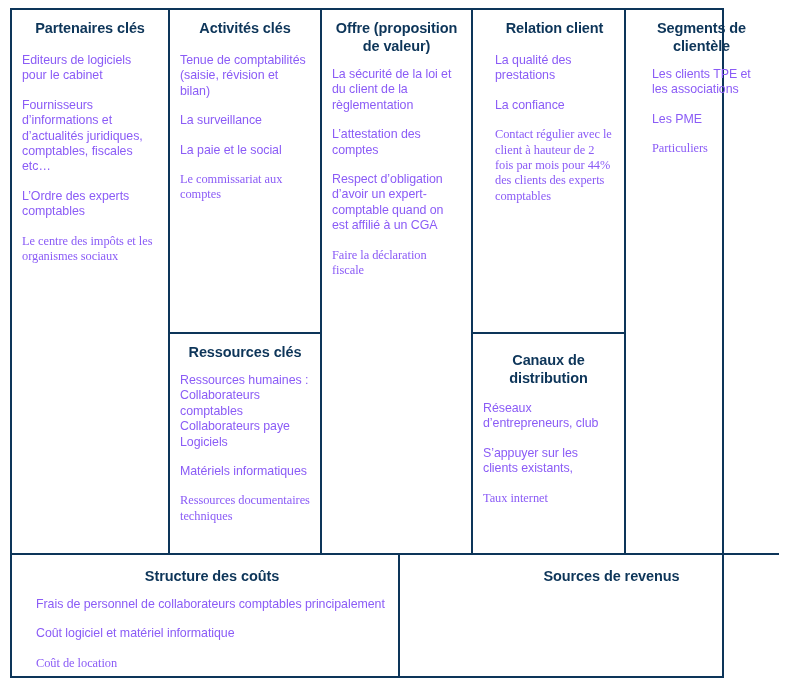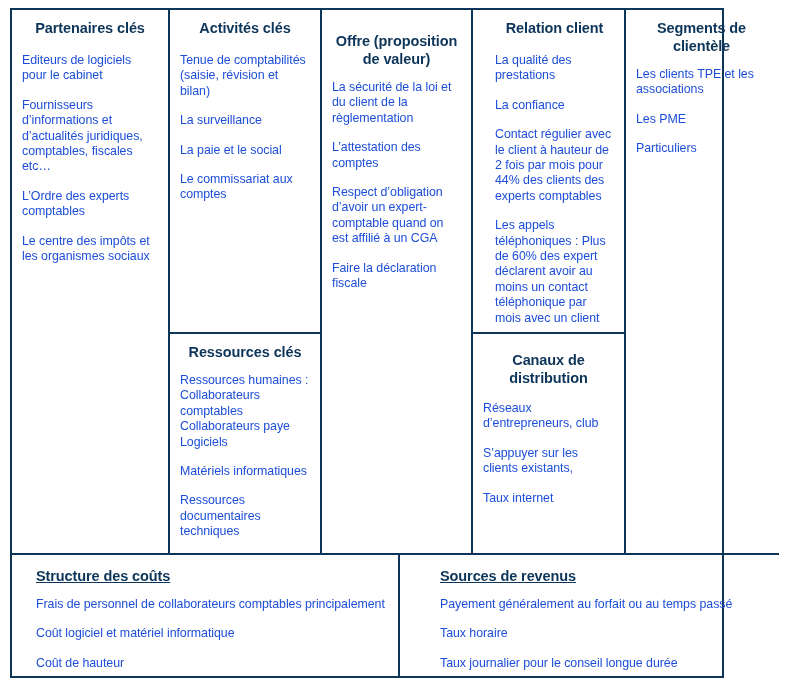--- a/index.html
+++ b/index.html
@@ -34,35 +34,34 @@
   .cell .title {
     text-align: center;
     font-weight: bold;
     font-size: 14.5px;
     line-height: 18px;
     color: #0d3559;
     margin: 9px 0 0 0;
     letter-spacing: -0.1px;
   }
   .cell .title.left {
-    text-align: left;
+    text-align: center;
     padding-left: 14px;
-    text-decoration: underline;
   }
   .cell .items {
     margin-top: 16px;
   }
   .cell .item {
     font-size: 12.4px;
     line-height: 15.4px;
-    color: #1d4ed8;
+    color: #8b5cf6;
     margin-bottom: 14px;
     letter-spacing: -0.05px;
   }
-  .cell .item:last-child { margin-bottom: 0; }
+  .cell .item:last-child { margin-bottom: 0; font-family: Liberation Serif, serif; }
 
   
   .vrule {
     position: absolute;
     width: 2px;
     background: #0d3559;
   }
   .hrule {
     position: absolute;
     height: 2px;
@@ -122,69 +121,63 @@
   <div class="cell" style="left:158px; top:0px; width:150px; height:322px;">
     <div class="title">Activités clés</div>
     <div class="items">
       <div class="item">Tenue de comptabilités (saisie, révision et bilan)</div>
       <div class="item">La surveillance</div>
       <div class="item">La paie et le social</div>
       <div class="item">Le commissariat aux comptes</div>
     </div>
   </div>
 
-  <div class="cell" style="left:310px; top:13px; width:149px; height:543px;">
+  <div class="cell" style="left:310px; top:0px; width:149px; height:543px;">
     <div class="title">Offre (proposition de valeur)</div>
     <div class="items" style="margin-top:12px;">
       <div class="item">La sécurité de la loi et du client de la règlementation</div>
       <div class="item">L’attestation des comptes</div>
       <div class="item">Respect d’obligation d’avoir un expert-comptable quand on est affilié à un CGA</div>
       <div class="item">Faire la déclaration fiscale</div>
     </div>
   </div>
 
   <div class="cell" style="left:461px; top:0px; width:151px; height:322px;padding-left:22px;">
     <div class="title">Relation client</div>
     <div class="items">
       <div class="item">La qualité des prestations</div>
       <div class="item">La confiance</div>
       <div class="item">Contact régulier avec le client à hauteur de 2 fois par mois pour 44% des clients des experts comptables</div>
-      <div class="item">Les appels téléphoniques : Plus de 60% des expert déclarent avoir au moins un contact téléphonique par mois avec un client</div>
     </div>
   </div>
 
   <div class="cell" style="left:461px; top:332px; width:151px; height:219px;">
     <div class="title">Canaux de distribution</div>
     <div class="items" style="margin-top:14px;">
       <div class="item">Réseaux d’entrepreneurs, club</div>
       <div class="item">S’appuyer sur les clients existants,</div>
       <div class="item">Taux internet</div>
     </div>
   </div>
 
   <div class="cell" style="left:614px; top:0px; width:151px; height:543px;">
     <div class="title">Segments de clientèle</div>
-    <div class="items" style="margin-top:12px;">
+    <div class="items" style="margin-top:12px;margin-left:16px;">
       <div class="item">Les clients TPE et les associations</div>
       <div class="item">Les PME</div>
       <div class="item">Particuliers</div>
     </div>
   </div>
 
   <div class="cell bottom" style="left:0px; top:545px; width:386px; height:123px;">
     <div class="title left">Structure des coûts</div>
     <div class="items">
       <div class="item">Frais de personnel de collaborateurs comptables principalement</div>
       <div class="item">Coût logiciel et matériel informatique</div>
-      <div class="item">Coût de hauteur</div>
+      <div class="item">Coût de location</div>
     </div>
   </div>
 
   <div class="cell bottom" style="left:404px; top:545px; width:377px; height:123px;">
     <div class="title left">Sources de revenus</div>
-    <div class="items">
-      <div class="item">Payement généralement au forfait ou au temps passé</div>
-      <div class="item">Taux horaire</div>
-      <div class="item">Taux journalier pour le conseil longue durée</div>
-    </div>
   </div>
 
 </div>
 
 </body></html>

